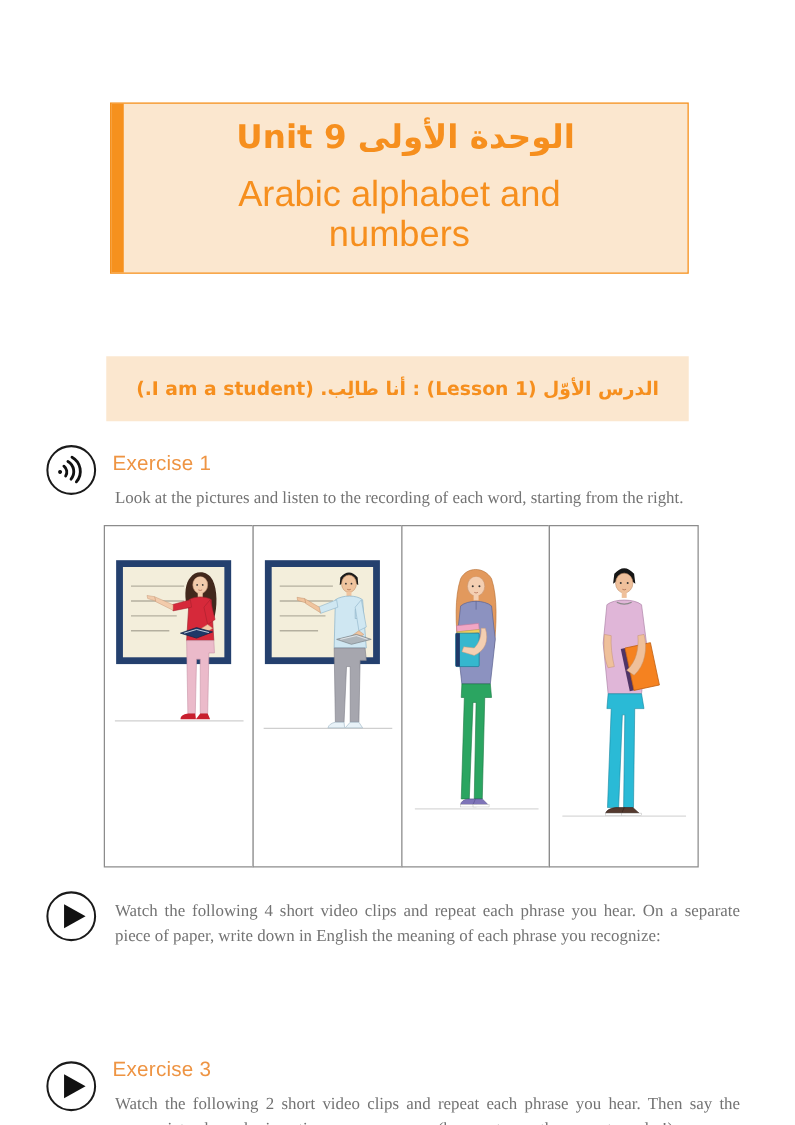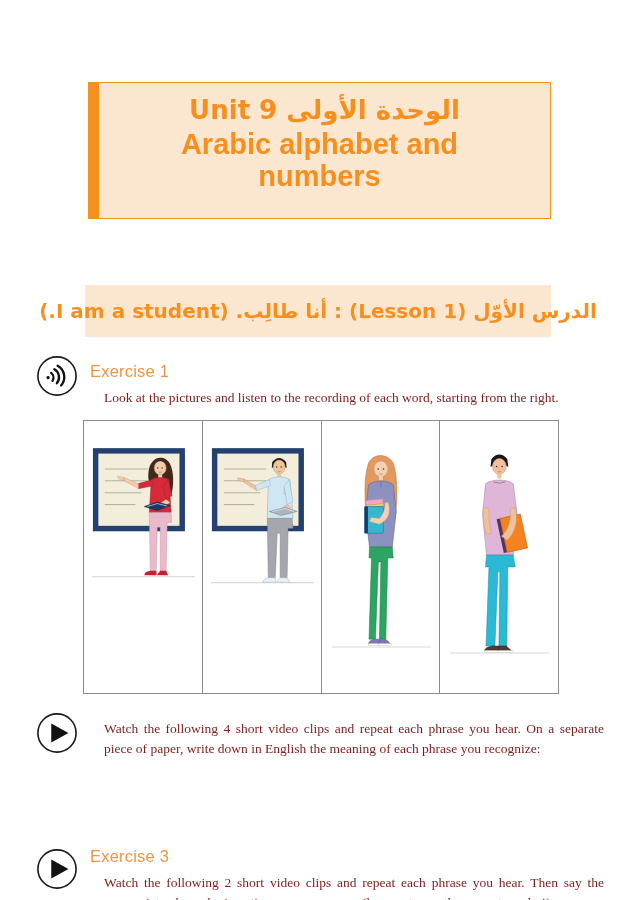--- a/index.html
+++ b/index.html
@@ -11,44 +11,44 @@
   .unit-header{
     position:absolute;left:88px;top:82px;width:463px;height:137px;
     background:#FBE7CF;border:1.5px solid #F6911E;box-sizing:border-box;
   }
   .unit-bar{position:absolute;left:0;top:0;bottom:0;width:10px;background:#F6911E;}
   .unit-line{
     margin:12px 10px 0 20px;text-align:center;direction:rtl;
     font-family:"DejaVu Sans",sans-serif;font-weight:bold;font-size:26px;color:#F68F1E;
   }
   .unit-subtitle{
-    width:340px;margin:4px auto 0;text-align:center;
-    font-weight:bold;font-size:29px;line-height:1.1;color:#F68F1E;
+    width:340px;margin:16px auto 0;text-align:center;
+    font-weight:normal;font-size:29px;line-height:1.1;color:#F68F1E;
   }
   
   .lesson-banner{
     position:absolute;left:85px;top:285px;width:466px;height:52px;
     background:#FBE7CF;display:flex;align-items:center;justify-content:center;
   }
   .lesson-banner span{
     direction:rtl;font-family:"DejaVu Sans",sans-serif;font-weight:bold;
-    font-size:20px;color:#F68F1E;white-space:nowrap;
+    font-size:15px;color:#F68F1E;white-space:nowrap;
   }
   
   .exercise{position:absolute;left:36px;width:566px;display:flex;}
   .ex-icon{flex:0 0 42px;width:42px;height:42px;margin-right:10px;}
   .ex-icon svg{display:block;width:42px;height:42px;}
   .ex-content{flex:1;}
   .ex-heading{
     margin:2px;padding-top:5px;font-weight:normal;
     font-size:16.5px;color:#EE9443;letter-spacing:.2px;
   }
   .ex-body{
-    margin:7px 16px 0;font-family:"Liberation Serif",serif;
-    font-size:13.5px;line-height:1.45;color:#7f1d1d;width:500px;text-align:justify;
+    margin:7px 4px 0;font-family:"Liberation Serif",serif;
+    font-size:13.5px;line-height:1.45;color:#737373;width:500px;text-align:justify;
   }
   .ex-body.oneline{white-space:nowrap;width:auto;text-align:left;}
   #ex1{top:355px;} #ex2{top:712px;} #ex3{top:840px;}
   #ex3 .ex-icon{margin-top:8px;}
   
   .panel-strip{position:absolute;left:83px;top:420px;width:476px;height:274px;display:flex;}
   .panel{
     flex:1;border:1px solid #8C8C8C;background:#ffffff;box-sizing:border-box;
   }
   .panel + .panel{margin-left:-1px;}

